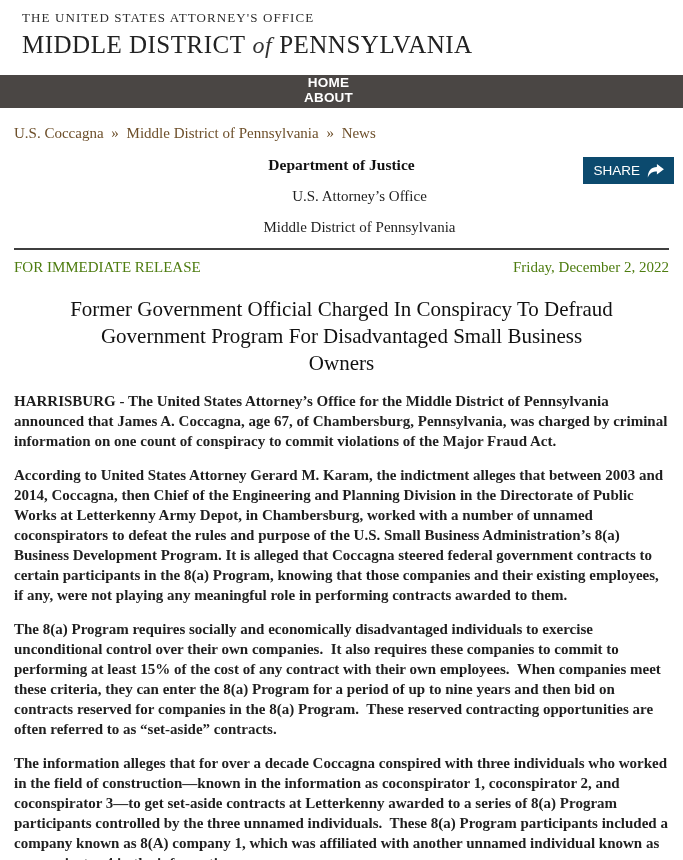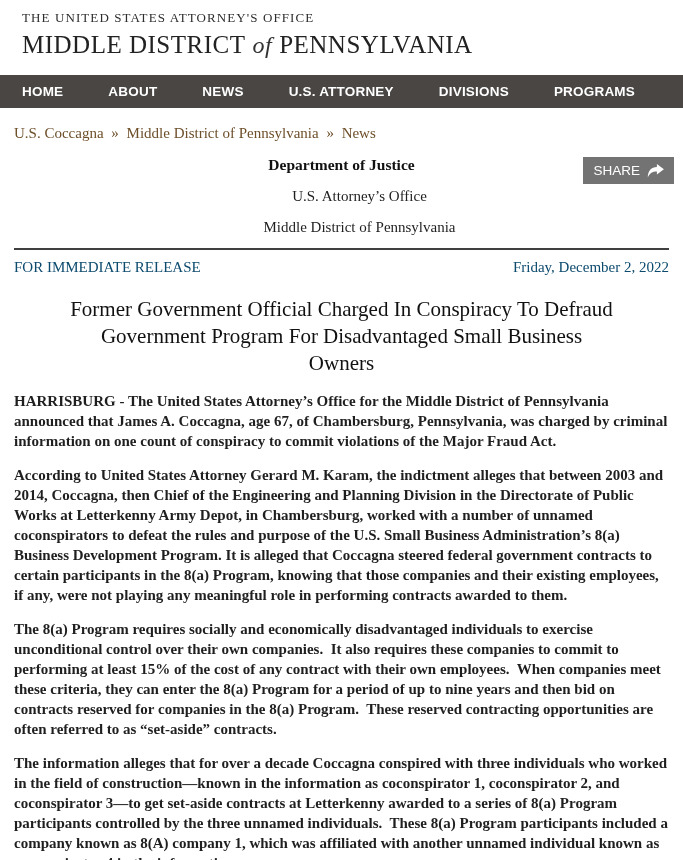--- a/index.html
+++ b/index.html
@@ -6,42 +6,42 @@
   body{width:683px;font-family:"Liberation Serif","DejaVu Serif",serif;color:#1f1f1f;}
 
   
   .masthead{padding:10px 0 0 22px;}
   .masthead-line1{font-size:13px;letter-spacing:1.1px;color:#2d2d2d;}
   .masthead-line2{margin-top:5px;font-size:25px;letter-spacing:0.5px;color:#222;}
   .masthead-line2 .of{font-style:italic;font-size:24px;margin:0 7px;color:#333;}
 
   
   .nav{margin-top:16px;height:33px;background:#4a4644;display:flex;align-items:center;
-       justify-content:space-between;padding:0 48px 0 22px;}
+       justify-content:space-between;padding:0 48px 0 22px;flex-direction:column;}
   .nav a{color:#ffffff;font-family:"Liberation Sans",sans-serif;font-weight:bold;
          font-size:13.5px;letter-spacing:0.2px;text-decoration:none;cursor:pointer;}
 
   
   .breadcrumb{margin:17px 14px 0 14px;font-size:15px;color:#6d4f2a;}
   .breadcrumb a{color:#6d4f2a;text-decoration:none;cursor:pointer;}
   .breadcrumb .sep{margin:0 4px;}
 
   
   .doj-block{position:relative;margin-top:14px;text-align:center;}
   .doj-block .l1{font-weight:bold;font-size:15.5px;color:#111;}
   .doj-block .l2,.doj-block .l3{font-size:15px;margin-top:14px;color:#1f1f1f;margin-left:36px;}
-  .share-btn{position:absolute;right:9px;top:1px;background:#737373;border:none;
+  .share-btn{position:absolute;right:9px;top:1px;background:#0c4a6e;border:none;
              color:#fff;font-family:"Liberation Sans",sans-serif;font-size:13.5px;
              display:flex;align-items:center;gap:7px;padding:6px 10px;cursor:pointer;}
   .share-btn svg{display:block;}
 
   
   .rule{margin:12px 14px 0 14px;border:none;border-top:2px solid #3f3f3f;height:0;}
   .release-row{margin:9px 14px 0 14px;display:flex;justify-content:space-between;
-               font-size:15px;color:#0c4a6e;}
+               font-size:15px;color:#4d7c0f;}
 
   
   .headline{margin:20px auto 13px auto;max-width:660px;text-align:center;
             font-size:21px;line-height:27px;font-weight:normal;color:#111;}
 
   
   .article{margin:4px 14px 0 14px;font-weight:bold;}
   .article p{font-size:15px;line-height:20px;margin:14px 0 0 0;color:#1f1f1f;
              white-space:pre-wrap;}
 </style>

